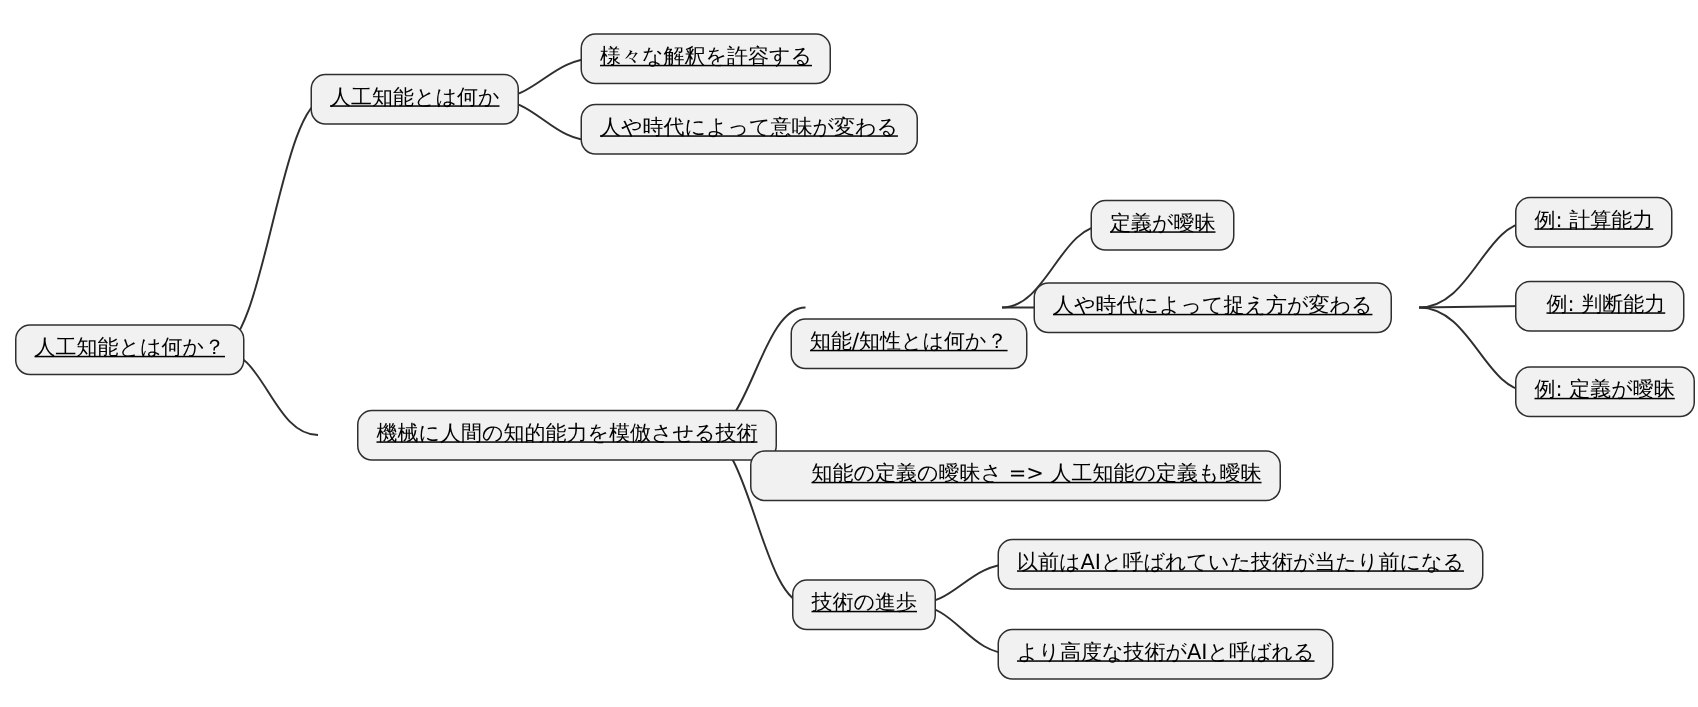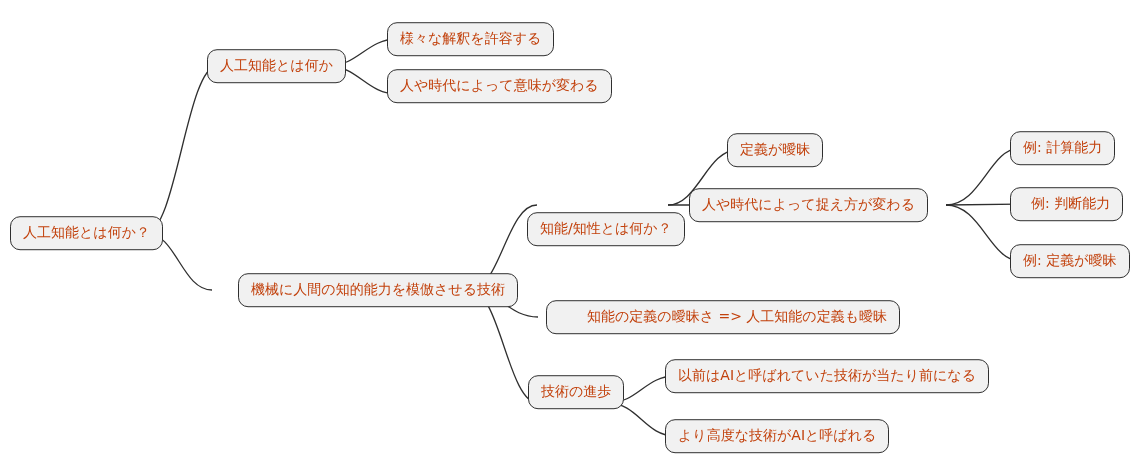--- a/index.html
+++ b/index.html
@@ -29,23 +29,24 @@
   }
   .node {
     position: absolute;
     transform: translateY(-50%);
     background: #f1f1f1;
     border: 1.6px solid #2f2f2f;
     border-radius: 10px;
     padding: 6px 12px;
     font-size: 14px;
     line-height: 1.4;
-    color: #c2410c;
+    color: #000000;
     white-space: nowrap;
     box-sizing: border-box;
+    text-decoration: underline;
   }
 </style>
 </head>
 <body>
 
 <div class="canvas">
 
   <svg class="edges" viewBox="0 0 1132 471" xmlns="http://www.w3.org/2000/svg">
     <path d="M146,233 C176,233 187,66 217,66"></path>
     <path d="M146,233 C176,233 182,290 212,290"></path>
@@ -78,21 +79,21 @@
   <div class="node" style="left:727px; top:150px;">定義が曖昧</div>
 
   <div class="node" style="left:689px; top:205px;">人や時代によって捉え方が変わる</div>
 
   <div class="node" style="left:1010px; top:148px;">例: 計算能力</div>
 
   <div class="node" style="left:1010px; top:204px;padding-left:20px;">例: 判断能力</div>
 
   <div class="node" style="left:1010px; top:261px;">例: 定義が曖昧</div>
 
-  <div class="node" style="left:546px; top:317px;padding-left:40px;">知能の定義の曖昧さ =&gt; 人工知能の定義も曖昧</div>
+  <div class="node" style="left:500px; top:317px;padding-left:40px;">知能の定義の曖昧さ =&gt; 人工知能の定義も曖昧</div>
 
-  <div class="node" style="left:528px; top:392px;padding-left:12px;">技術の進歩</div>
+  <div class="node" style="left:528px; top:403px;padding-left:12px;">技術の進歩</div>
 
   <div class="node" style="left:665px; top:376px;">以前はAIと呼ばれていた技術が当たり前になる</div>
 
   <div class="node" style="left:665px; top:436px;">より高度な技術がAIと呼ばれる</div>
 
 </div>
 
 </body></html>

